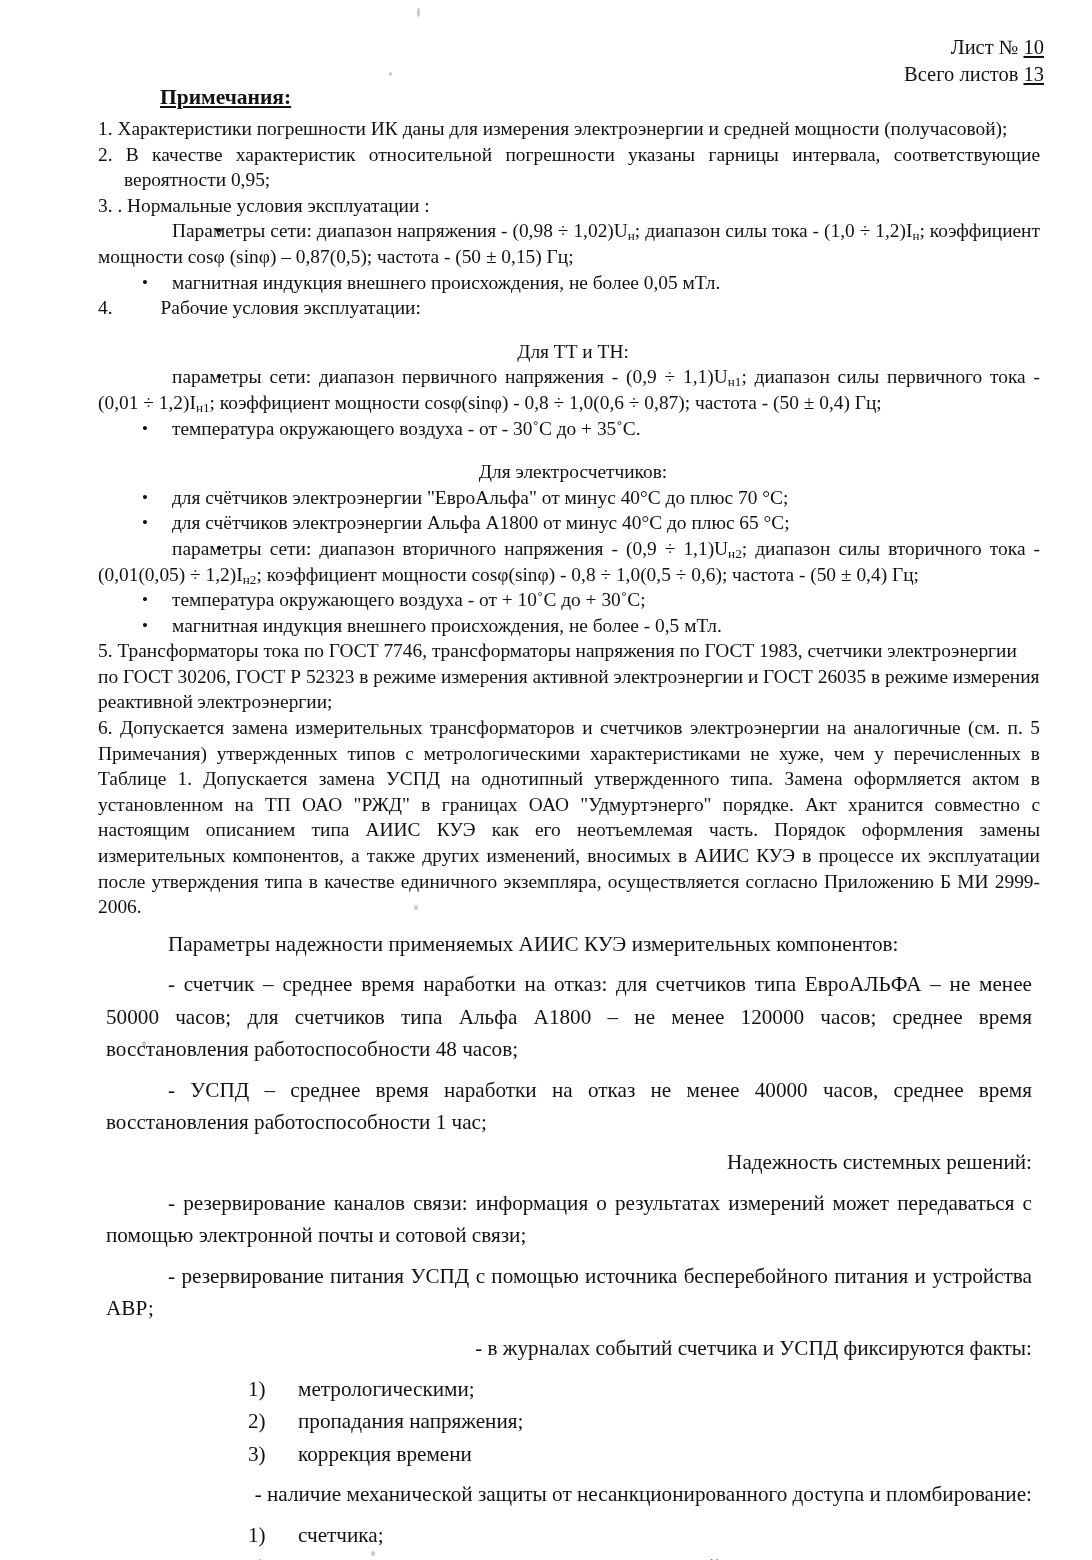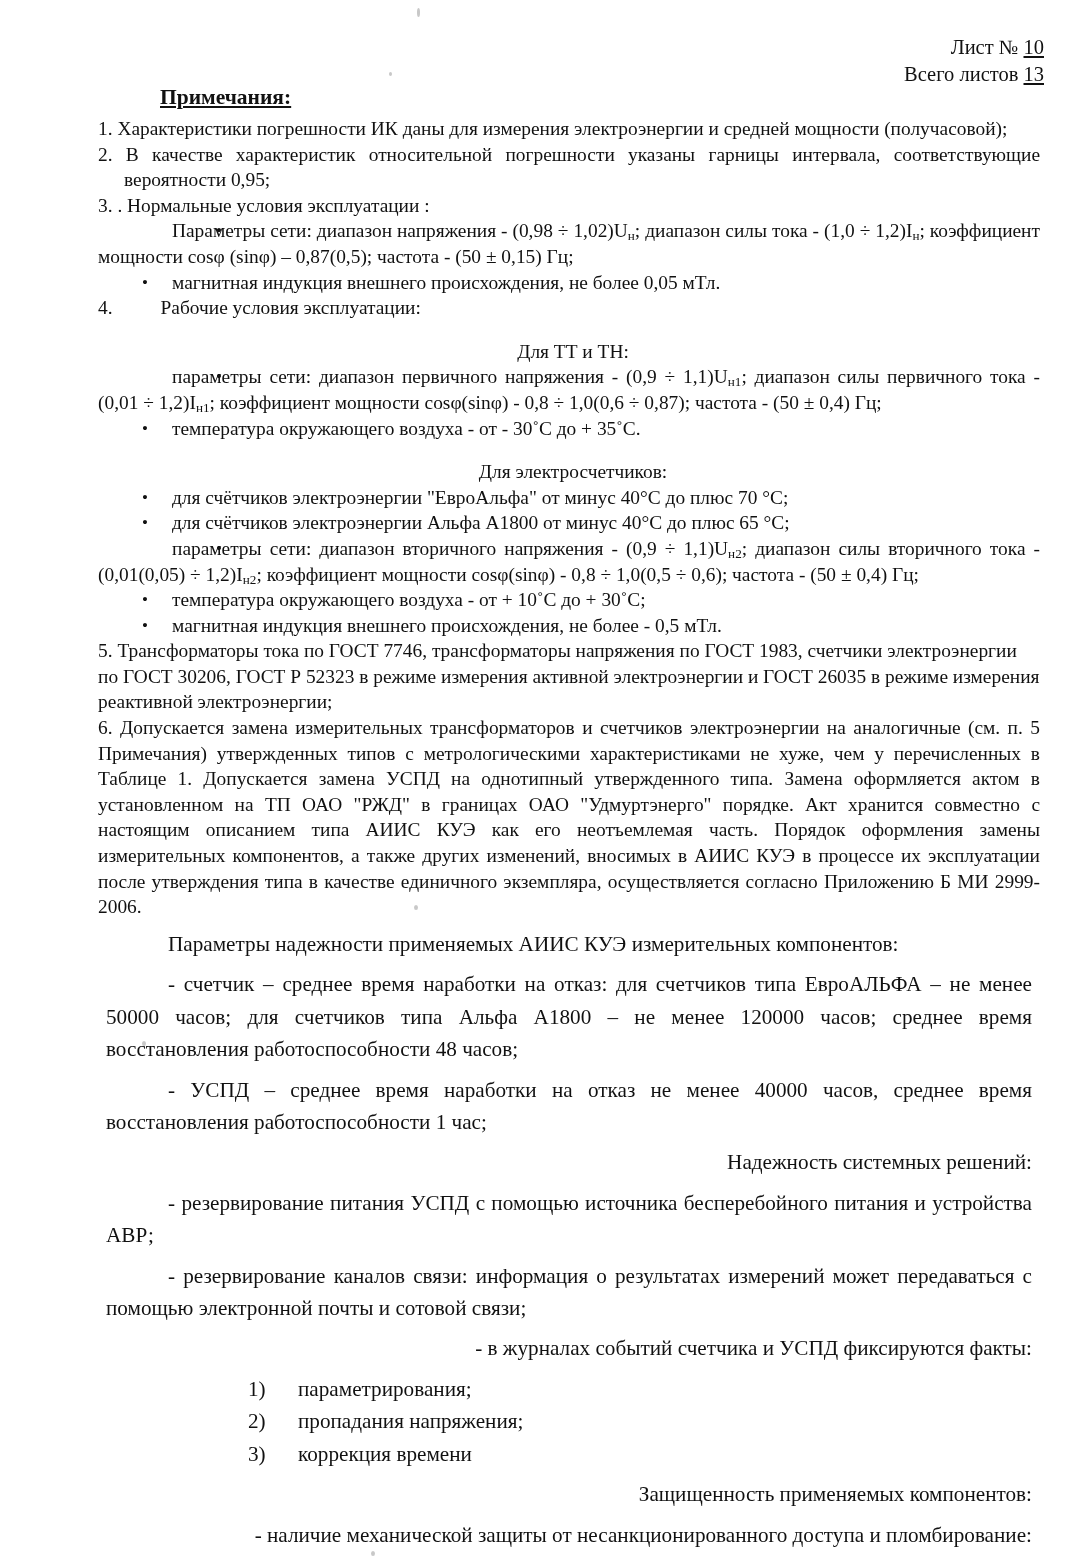--- a/index.html
+++ b/index.html
@@ -220,31 +220,30 @@
     <p class="just">6. Допускается замена измерительных трансформаторов и счетчиков электроэнергии на аналогичные (см. п. 5 Примечания) утвержденных типов с метрологическими характеристиками не хуже, чем у перечисленных в Таблице 1. Допускается замена УСПД на однотипный утвержденного типа. Замена оформляется актом в установленном на ТП ОАО "РЖД" в границах ОАО "Удмуртэнерго" порядке. Акт хранится совместно с настоящим описанием типа АИИС КУЭ как его неотъемлемая часть. Порядок оформления замены измерительных компонентов, а также других изменений, вносимых в АИИС КУЭ в процессе их эксплуатации после утверждения типа в качестве единичного экземпляра, осуществляется согласно Приложению Б МИ 2999-2006.</p>
 
   </div>
 
   <div class="lower-col">
 
     <p>Параметры надежности применяемых АИИС КУЭ измерительных компонентов:</p>
     <p>- счетчик – среднее время наработки на отказ: для счетчиков типа ЕвроАЛЬФА – не менее 50000 часов; для счетчиков типа Альфа А1800 – не менее 120000 часов; среднее время восстановления работоспособности 48 часов;</p>
     <p>- УСПД – среднее время наработки на отказ не менее 40000 часов, среднее время восстановления работоспособности 1 час;</p>
     <p class="leftal">Надежность системных решений:</p>
+    <p>- резервирование каналов связи: информация о результатах измерений может передаваться с помощью электронной почты и сотовой связи;</p>
     <p>- резервирование питания УСПД с помощью источника бесперебойного питания и устройства АВР;</p>
-    <p>- резервирование каналов связи: информация о результатах измерений может передаваться с помощью электронной почты и сотовой связи;</p>
     <p class="leftal">- в журналах событий счетчика и УСПД фиксируются факты:</p>
 
     <ol class="sublist">
-      <li><span class="marker">1)</span><span>параметрирования;</span></li>
+      <li><span class="marker">1)</span><span>метрологическими;</span></li>
       <li><span class="marker">2)</span><span>пропадания напряжения;</span></li>
       <li><span class="marker">3)</span><span>коррекция времени</span></li>
     </ol>
 
-    <p class="leftal">Защищенность применяемых компонентов:</p>
     <p class="noind leftal">- наличие механической защиты от несанкционированного доступа и пломбирование:</p>
 
     <ol class="sublist">
       <li><span class="marker">1)</span><span>счетчика;</span></li>
       <li><span class="marker">2)</span><span>промежуточных клеммников вторичных цепей напряжения;</span></li>
       <li><span class="marker">3)</span><span>испытательной коробки;</span></li>
 
     </ol>
 
   </div>

